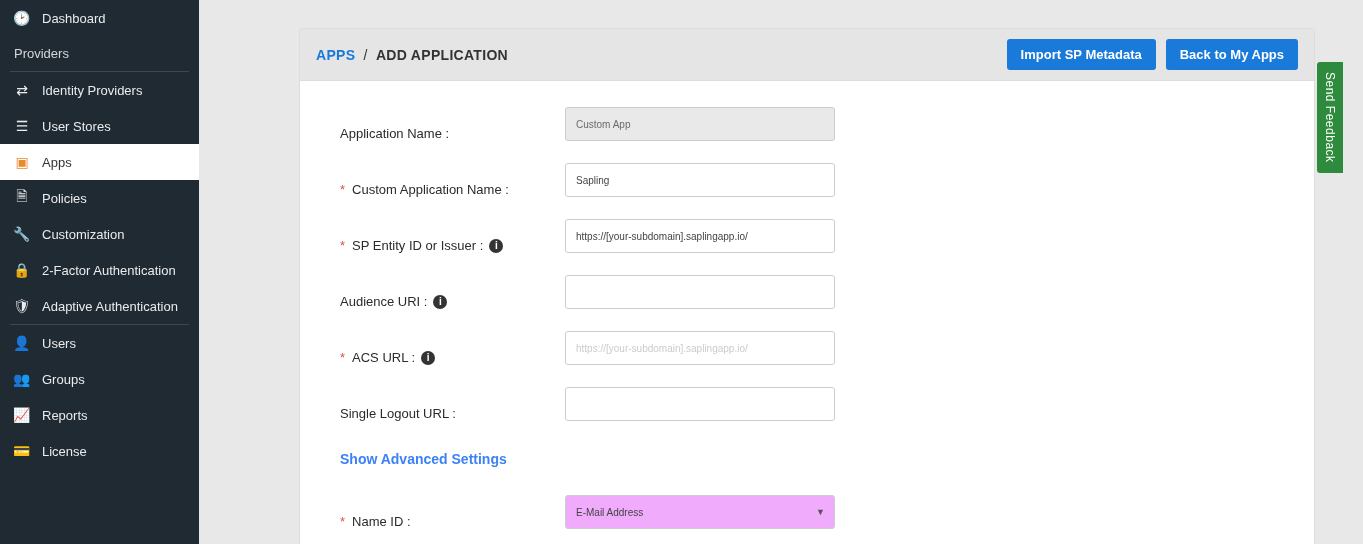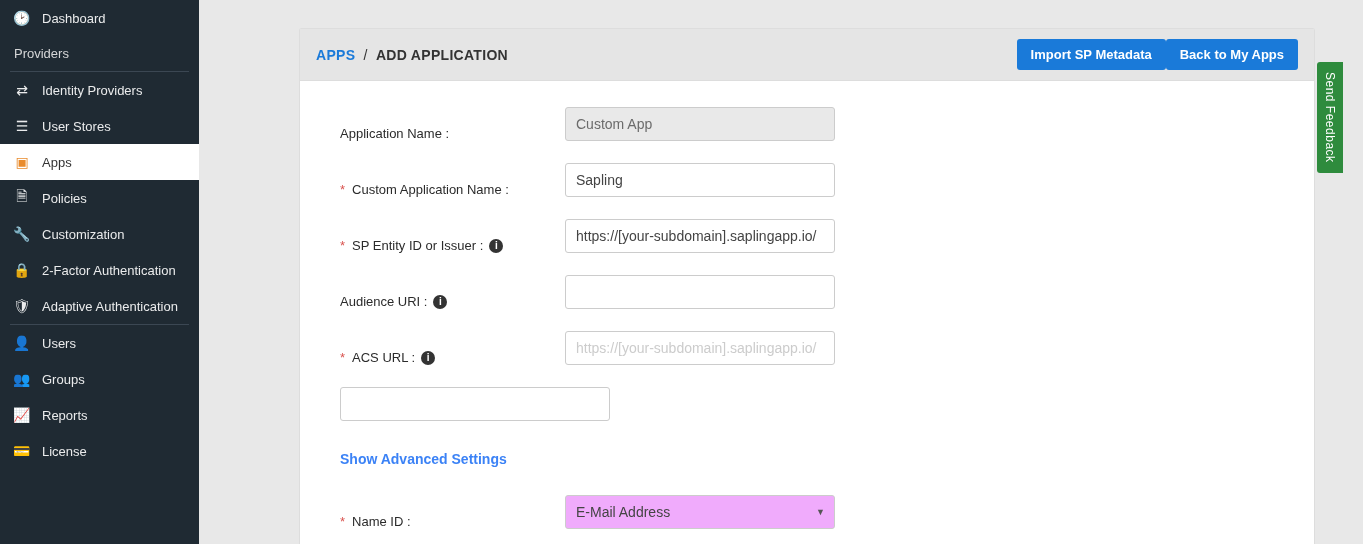--- a/index.html
+++ b/index.html
@@ -11,27 +11,27 @@
   .side-item .icon { width: 16px; height: 16px; display: inline-flex; align-items: center; justify-content: center; font-size: 14px; }
   .side-heading { padding: 10px 14px; font-size: 13px; color: #d6d7d8; }
   .side-divider { height: 1px; background: #3b4753; margin: 0 10px; }
   .content-wrap { flex: 1; position: relative; padding: 28px 48px 0 100px; overflow-y: auto; }
   .panel { background: #fff; border: 1px solid #ddd; border-radius: 2px; min-height: 800px; }
   .panel-header { background: #e5e5e5; padding: 10px 16px; border-bottom: 1px solid #ddd; display: flex; align-items: center; justify-content: space-between; }
   .breadcrumb { font-size: 14px; text-transform: uppercase; letter-spacing: .3px; }
   .breadcrumb .link { color: #1a7ad9; font-weight: bold; }
   .breadcrumb .sep { color: #333; padding: 0 4px; }
   .breadcrumb .cur { color: #333; font-weight: bold; }
-  .hdr-buttons { display: flex; }
+  .hdr-buttons { display: flex; gap: 10px; }
   .btn { background: #1a7ad9; color: #fff; border: none; border-radius: 3px; padding: 8px 14px; font-size: 13px; font-weight: bold; cursor: pointer; }
   .form { padding: 26px 40px; }
   .form-row { display: flex; align-items: flex-end; margin-bottom: 22px; }
   .form-label { width: 225px; font-size: 13px; color: #2b2b2b; display: flex; align-items: center; gap: 6px; }
   .form-label .req { color: #d9534f; margin-right: 1px; }
-  .form-input, .form-select { width: 270px; height: 34px; border: 1px solid #ccc; border-radius: 3px; padding: 6px 10px; font-size: 14px; color: #444; background: #fff; }
+  .form-input, .form-select { width: 270px; height: 34px; border: 1px solid #ccc; border-radius: 3px; padding: 6px 10px; font-size: 10px; color: #444; background: #fff; }
   .form-input.readonly { background: #e9e9e9; color: #6b6b6b; }
   .form-select { appearance: none; background: #f0abfc; position: relative; }
   .select-wrap { position: relative; width: 270px; }
   .select-wrap::after { content: "▼"; position: absolute; right: 10px; top: 50%; transform: translateY(-50%); font-size: 9px; color: #555; pointer-events: none; }
   .info-icon { width: 14px; height: 14px; border-radius: 50%; background: #333; color: #fff; font-size: 10px; font-weight: bold; display: inline-flex; align-items: center; justify-content: center; cursor: help; }
   .adv-link { color: #3b82f6; font-weight: bold; font-size: 14px; cursor: pointer; margin: 8px 0 28px 0; display: inline-block; }
   .feedback-tab { position: absolute; right: 20px; top: 62px; background: #2e8b3d; color: #fff; padding: 10px 6px; font-size: 12px; writing-mode: vertical-rl; text-orientation: mixed; border-radius: 3px 0 0 3px; cursor: pointer; letter-spacing: .5px; }
 </style>
 </head>
 <body>
@@ -144,20 +144,23 @@
         <div class="form-row">
           <div class="form-label">
               <span class="req">*</span>
               <span>ACS URL :</span>
               <span class="info-icon">i</span>
             </div>
           <input class="form-input" style="color: rgb(204, 204, 204);" value="https://[your-subdomain].saplingapp.io/">
         </div>
 
         <div class="form-row">
+          <div class="form-label">
+              <span>Single Logout URL :</span>
+            </div>
           <input class="form-input" value="" style="">
         </div>
 
         <a class="adv-link">Show Advanced Settings</a>
 
         <div class="form-row">
           <div class="form-label">
               <span class="req">*</span>
               <span>Name ID :</span>
             </div>

